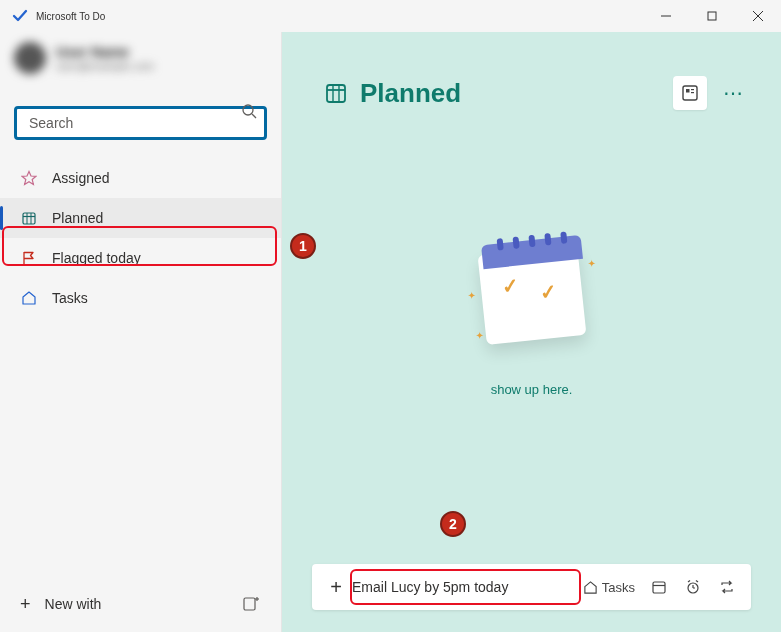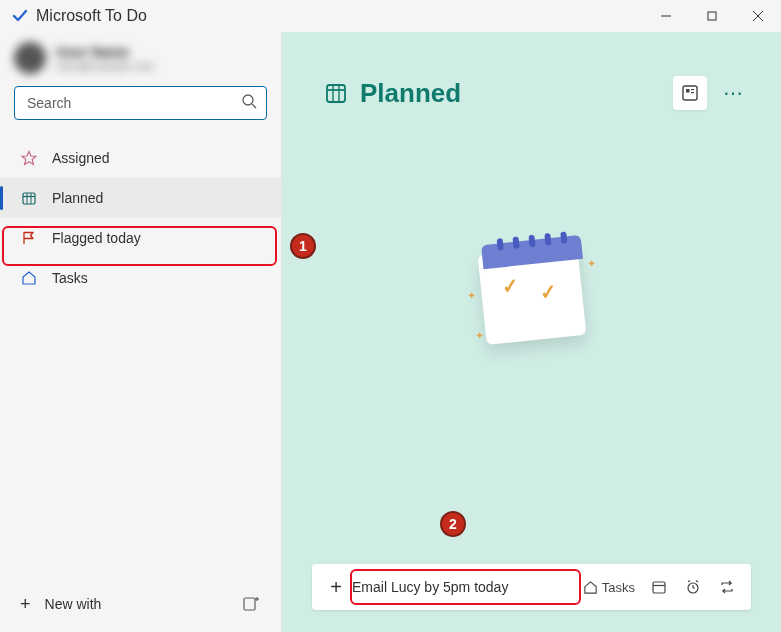--- a/index.html
+++ b/index.html
@@ -1,35 +1,35 @@
 <!DOCTYPE html>
 <html><head>
 <meta charset="utf-8">
 <style>
 * { box-sizing: border-box; margin: 0; padding: 0; font-family: "Segoe UI", -apple-system, sans-serif; }
 body { width: 781px; height: 632px; background: #f5f5f5; overflow: hidden; position: relative; }
 
 .titlebar { height: 32px; display: flex; align-items: center; background: #f5f5f5; padding-left: 12px; }
 .titlebar-icon { width: 16px; height: 16px; margin-right: 8px; color: #2564cf; display:flex; align-items:center;}
-.titlebar-title { font-size: 16px; color: #323130; flex: 1; }
+.titlebar-title { font-size: 10px; color: #323130; flex: 1; }
 .win-controls { display: flex; }
 .win-btn { width: 46px; height: 32px; display: flex; align-items: center; justify-content: center; color: #333; }
 .win-btn svg { width: 10px; height: 10px; }
 
 .app { display: flex; height: calc(632px - 32px); }
 
 .sidebar { width: 282px; background: #f5f5f5; border-right: 1px solid #e5e5e5; display: flex; flex-direction: column; }
 .user-row { display: flex; align-items: center; padding: 10px 14px 8px; filter: blur(5px); }
 .avatar { width: 32px; height: 32px; border-radius: 50%; background: #555; margin-right: 10px; }
 .user-text { display:flex; flex-direction:column; }
 .user-name { font-size: 14px; font-weight: 600; color:#222; }
 .user-email { font-size: 11px; color:#666; }
 
 .search-box { margin: 4px 14px 12px; position: relative; }
-.search-input { width: 100%; height: 34px; border: 1px solid #0369a1; border-radius: 4px; background: #fff; padding: 0 34px 0 12px; font-size: 14px; color:#323130; }
+.search-input { width: 100%; height: 34px; border: 3px solid #0369a1; border-radius: 4px; background: #fff; padding: 0 34px 0 12px; font-size: 14px; color:#323130;margin-top:20px; }
 .search-input::placeholder { color:#605e5c; }
 .search-icon-wrap { position:absolute; right:10px; top:50%; transform:translateY(-50%); color:#605e5c; }
 
 .nav { display:flex; flex-direction:column; padding-top:6px; }
 .nav-item { display:flex; align-items:center; height:40px; padding: 0 14px 0 20px; font-size:14px; color:#323130; cursor:pointer; position:relative; }
 .nav-item .nav-icon { width:18px; display:flex; justify-content:center; margin-right:14px; color:#797775; }
 .nav-item.active { background:#eaeaea; }
 .nav-item.active::before { content:""; position:absolute; left:0; top:8px; bottom:8px; width:3px; background:#185abd; border-radius:2px; }
 .nav-highlight { position:absolute; border:2.5px solid #e81123; border-radius:6px; pointer-events:none; }
 .nav-highlight.h1 { left:2px; top:226px; width:275px; height:40px; }
@@ -218,20 +218,21 @@
             <span></span>
             <span></span>
           </div>
         <div class="check1">✓</div>
           <div class="check2">✓</div>
         <div class="spark s1">✦</div>
           <div class="spark s2">✦</div>
           <div class="spark s3">✦</div>
       </div>
       <div class="empty-text">
+        <div>show up here.</div>
       </div>
     </div>
 
     <div class="addtask-bar">
       <div class="addtask-plus">+</div>
       <input class="addtask-input" value="Email Lucy by 5pm today" style="">
       <div class="addtask-actions">
         <div class="ata-btn tasks">
           <svg width="15" height="15" viewBox="0 0 16 16">
               <path d="M2 7 L8 2 L14 7 V14 H2 Z" stroke="#444" stroke-width="1.2" fill="none"></path>

